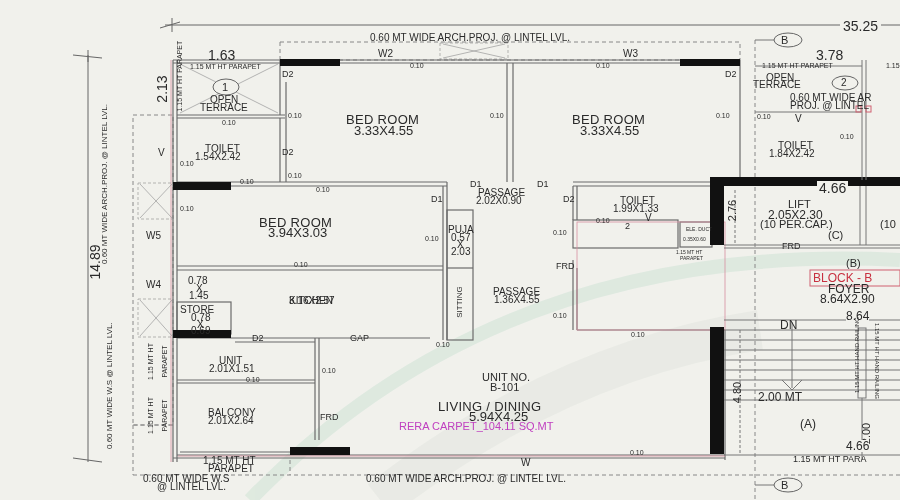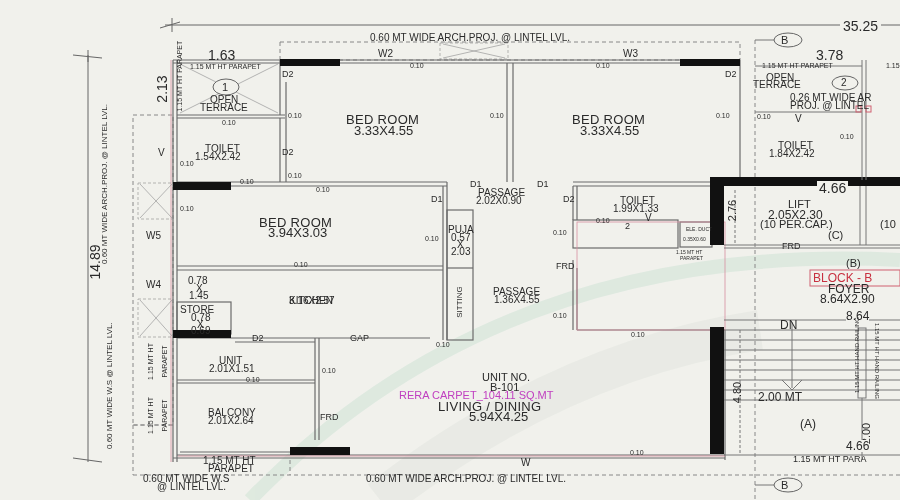--- a/index.html
+++ b/index.html
@@ -5,21 +5,21 @@
   html, body { margin:0; padding:0; }
   body { width:900px; height:500px; overflow:hidden; background:#f1f1ec; font-family:"Liberation Sans", sans-serif; color:#222; }
   #plan { position:absolute; left:0; top:0; width:900px; height:500px; }
   .lbl { position:absolute; text-align:center; white-space:nowrap; line-height:1; color:#2a2a2a; }
   .room-name { font-size:13px; letter-spacing:0.3px; }
   .room-dim { font-size:13px; }
   .small { font-size:9px; }
   .tiny { font-size:7px; }
   .xs { font-size:10px; }
   .dim { font-size:14px; }
-  .pink { color:#c040c0; }
+  .pink { color:#c040c0;margin-top:31px; }
   .red { color:#c83040; }
   .vert { transform:rotate(-90deg); transform-origin:center center; }
   .vert-cw { transform:rotate(90deg); transform-origin:center center; }
 </style>
 </head>
 <body>
 
 <div id="plan">
   <svg width="900" height="500" viewBox="0 0 900 500" style="position:absolute;left:0;top:0">
 
@@ -315,21 +315,21 @@
   <div class="lbl tiny" style="left:631px;top:331px">0.10</div>
   <div class="lbl xs" style="left:521px;top:458px">W</div>
   <div class="lbl xs" style="left:366px;top:474px">0.60 MT WIDE ARCH.PROJ. @ LINTEL LVL.</div>
 
   <div class="lbl tiny" style="left:762px;top:62px">1.15 MT HT PARAPET</div>
   <div class="lbl tiny" style="left:886px;top:62px">1.15</div>
 
   <div class="lbl xs" style="left:766px;top:73px">OPEN</div>
   <div class="lbl xs" style="left:753px;top:80px">TERRACE</div>
   <div class="lbl" style="left:841px;top:78px;font-size:10px">2</div>
-  <div class="lbl xs" style="left:790px;top:93px">0.26 MT WIDE AR</div>
+  <div class="lbl xs" style="left:790px;top:93px">0.60 MT WIDE AR</div>
   <div class="lbl xs" style="left:790px;top:101px">PROJ. @ LINTEL</div>
   <div class="lbl tiny" style="left:757px;top:113px">0.10</div>
   <div class="lbl xs" style="left:795px;top:114px">V</div>
   <div class="lbl tiny" style="left:840px;top:133px">0.10</div>
   <div class="lbl xs" style="left:778px;top:141px">TOILET</div>
   <div class="lbl xs" style="left:769px;top:149px">1.84X2.42</div>
 
   <div class="lbl dim" style="left:817px;top:181px;background:#f1f1ec;padding:0 2px">4.66</div>
   <div class="lbl dim vert" style="left:722px;top:205px;font-size:11px">2.76</div>
   <div class="lbl xs" style="left:788px;top:199px;font-size:11px">LIFT</div>

